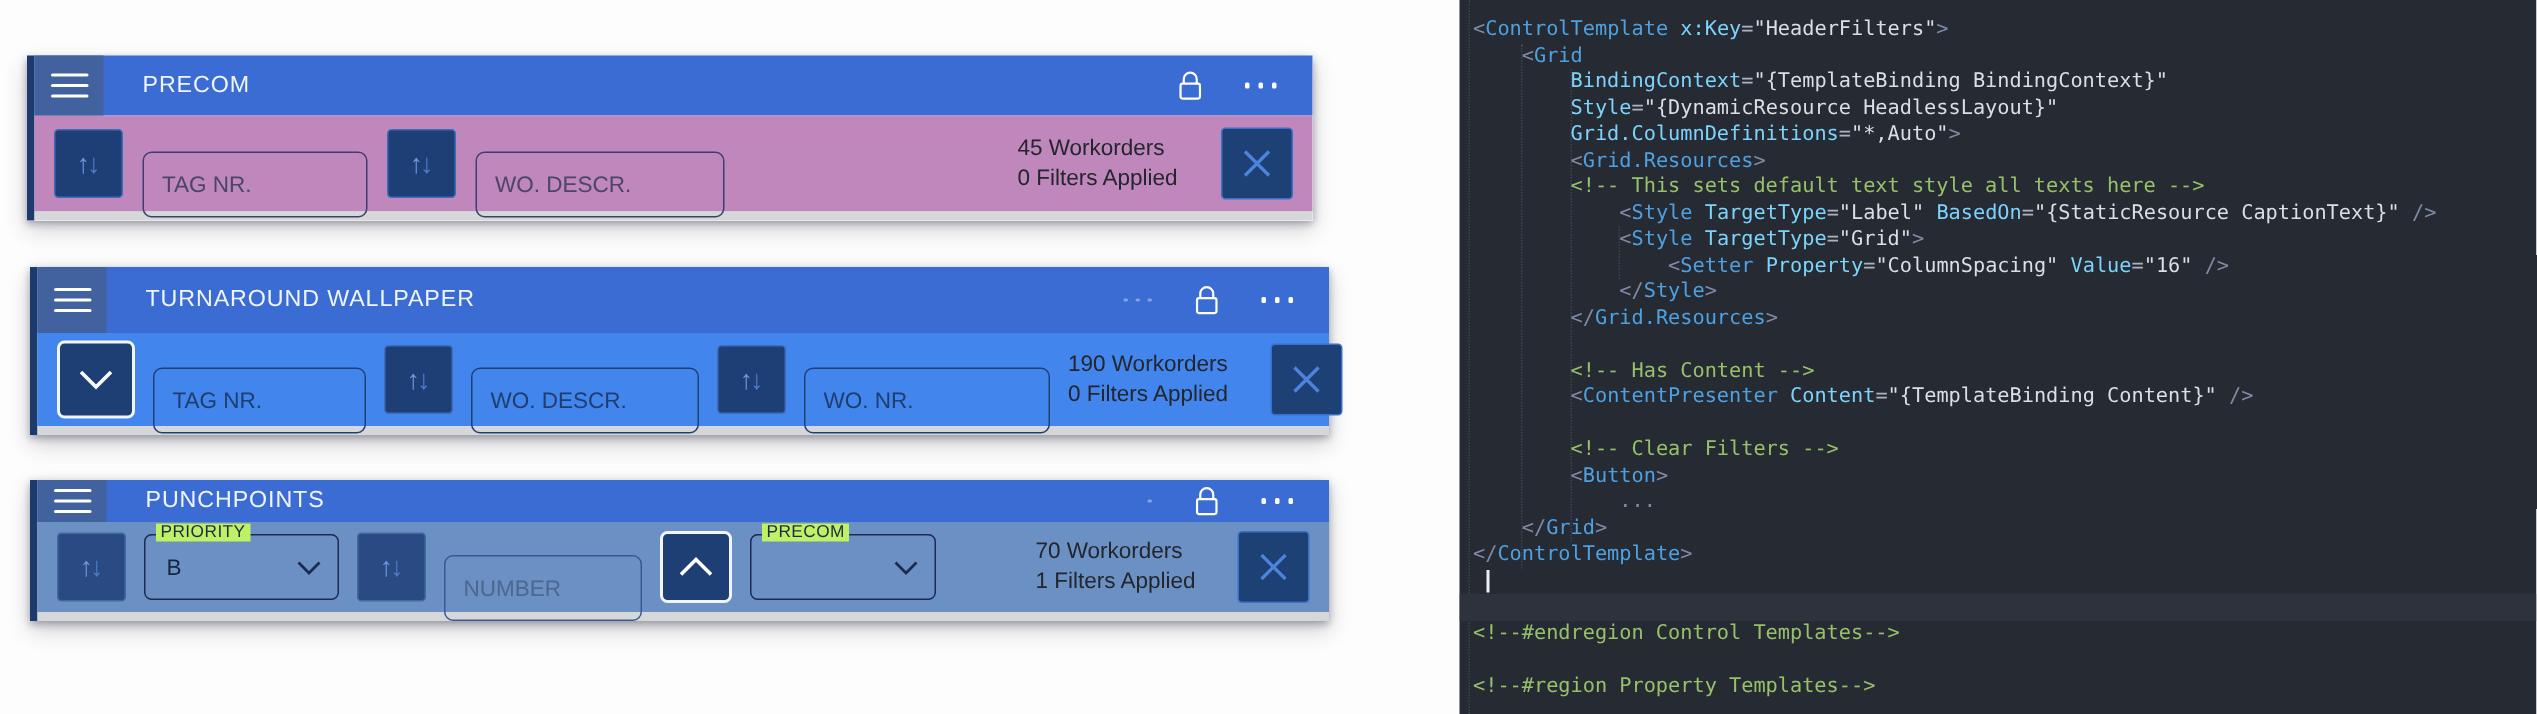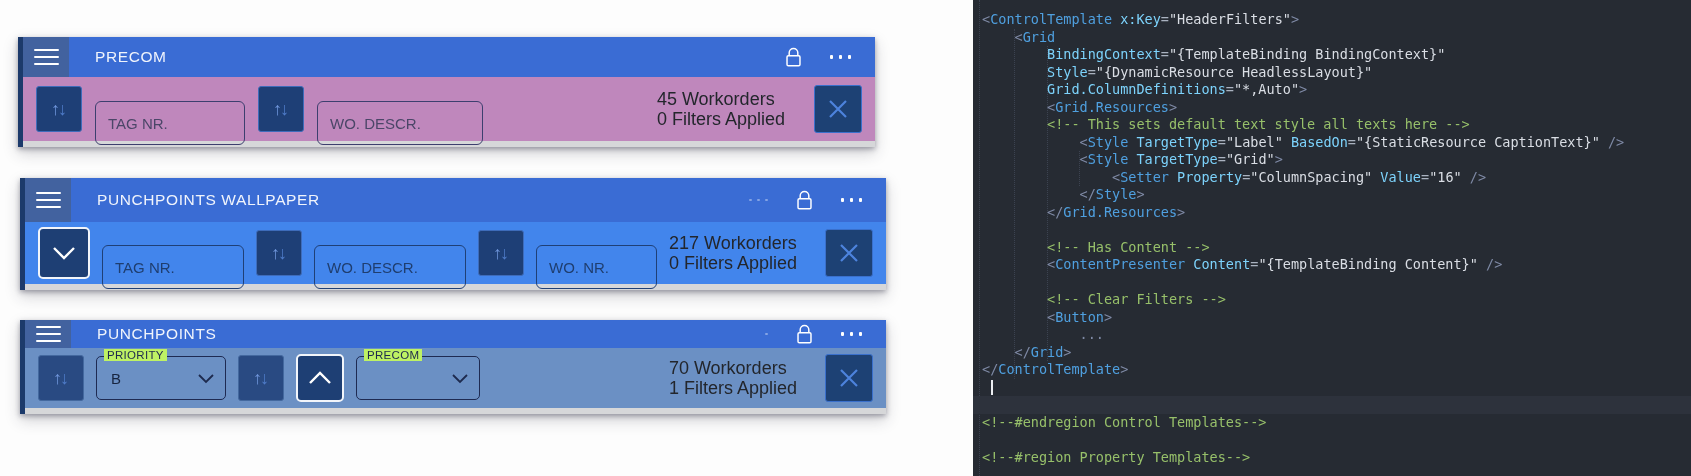--- a/index.html
+++ b/index.html
@@ -23,21 +23,21 @@
   .dots.faint { opacity:.38; } .dots.faint i { width:2.5px; height:2.5px; }
   .dots.one i:nth-child(1), .dots.one i:nth-child(2) { visibility:hidden; }
 
   .p-row { display:flex; align-items:center; padding:0 13px; gap:13px; }
   .sq-btn { border-radius:3px; display:flex; align-items:center; justify-content:center; flex:none; cursor:pointer; }
   .sort-btn { width:46px; height:46px; background:#1e3f76; border:1px solid #3e6cba; }
   .sort-btn .up { color:#7096dc; font-size:18px; } .sort-btn .dn { color:#4f7cc9; font-size:18px; margin-left:-2px; }
   .chev-btn { width:52px; height:52px; background:#1e3f74; border:2px solid #f2f5fa; border-radius:5px; }
   .filter-input { height:44px; background:transparent; border-radius:6px; font-size:15px;
                   font-family:"Liberation Sans",sans-serif; padding:0 12px; outline:none;margin-top:28px; }
-  .status-block { margin-left:auto; padding-right:16px; font-size:18px; line-height:20px; color:#23262c; white-space:nowrap; text-align:left; }
+  .status-block { margin-left:auto; padding-right:16px; font-size:15px; line-height:20px; color:#23262c; white-space:nowrap; text-align:left; }
   .x-btn { width:48px; height:48px; background:#1d4174; border:1.5px solid #3a70cc; }
   .p-strip { height:6px; background:#d6d7d9; }
 
   
   #panel-precom  { left:18px; top:37px;  width:857px; }
   #panel-precom .p-header { height:40px; }
   #panel-precom .p-row { height:64px; background:#bf87bc; }
   #panel-precom .filter-input { border:1px solid #3d3f6e; color:#3d3a5c; }
   #panel-precom .filter-input::placeholder { color:#4b4668; opacity:1; }
 
@@ -118,21 +118,21 @@
         </div>
       </div>
       <div class="p-strip"></div>
     </div>
 
     <div class="panel" id="panel-turnaround">
       <div class="p-header">
         <div class="burger-box">
             <span class="burger"></span>
           </div>
-        <span class="p-title">PUNCHPOINTS WALLPAPER</span>
+        <span class="p-title">TURNAROUND WALLPAPER</span>
         <div class="hdr-right">
           <span class="dots faint">
               <i></i>
               <i></i>
               <i></i>
             </span>
           <svg width="19" height="23" viewBox="0 0 22 26">
               <path d="M6 11 V7.5 a5 5 0 0 1 10 0 V11" fill="none" stroke="#fff" stroke-width="1.7"></path>
               <rect x="3.5" y="11" width="15" height="11.5" rx="1.5" fill="none" stroke="#fff" stroke-width="1.7"></rect>
             </svg>
@@ -152,23 +152,23 @@
         <input class="filter-input" style="width: 142px;" placeholder="TAG NR.">
         <div class="sq-btn sort-btn">
             <span class="up">↑</span>
             <span class="dn">↓</span>
           </div>
         <input class="filter-input" style="width: 152px;" placeholder="WO. DESCR.">
         <div class="sq-btn sort-btn">
             <span class="up">↑</span>
             <span class="dn">↓</span>
           </div>
-        <input class="filter-input" style="width: 121px;" placeholder="WO. NR.">
+        <input class="filter-input" style="width: 164px;" placeholder="WO. NR.">
         <div class="status-block">
-          <div>217 Workorders</div>
+          <div>190 Workorders</div>
           <div>0 Filters Applied</div>
         </div>
         <div class="sq-btn x-btn">
           <svg width="26" height="26" viewBox="0 0 26 26">
               <path d="M5 5 L21 21 M21 5 L5 21" stroke="#4d83dd" stroke-width="2.2" fill="none"></path>
             </svg>
         </div>
       </div>
       <div class="p-strip"></div>
     </div>
@@ -205,20 +205,21 @@
           <span class="dd-label">PRIORITY</span>
           <span class="dd-value">B</span>
           <svg class="dd-chev" width="18" height="11" viewBox="0 0 18 11">
               <path d="M2 2 L9 9 L16 2" stroke="#1d2a4e" stroke-width="1.8" fill="none"></path>
             </svg>
         </div>
         <div class="sq-btn sort-btn">
             <span class="up">↑</span>
             <span class="dn">↓</span>
           </div>
+        <input class="filter-input" style="width: 132px;" placeholder="NUMBER">
         <div class="sq-btn chev-btn">
           <svg width="26" height="16" viewBox="0 0 26 16">
               <path d="M3 13 L13 3 L23 13" stroke="#fff" stroke-width="2.4" fill="none"></path>
             </svg>
         </div>
         <div class="dropdown" style="width:124px">
           <span class="dd-label">PRECOM</span>
           <span class="dd-value"></span>
           <svg class="dd-chev" width="18" height="11" viewBox="0 0 18 11">
               <path d="M2 2 L9 9 L16 2" stroke="#1d2a4e" stroke-width="1.8" fill="none"></path>

